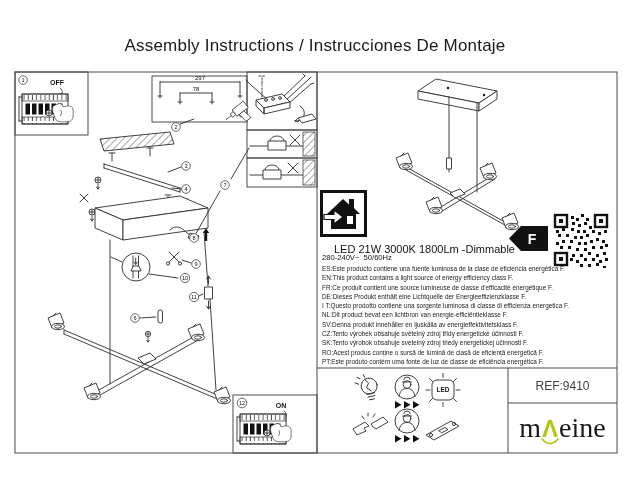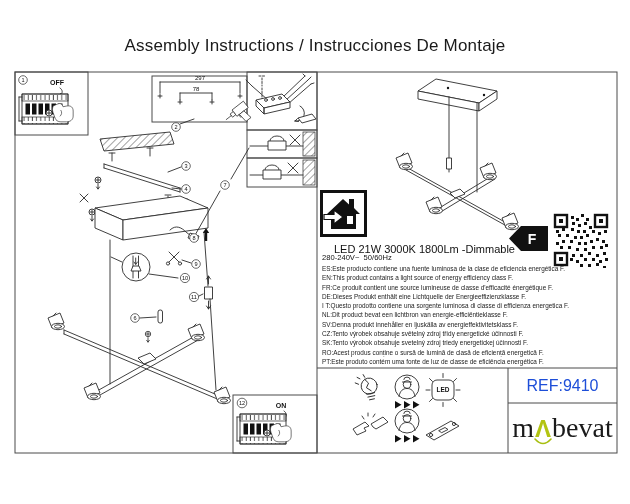--- a/index.html
+++ b/index.html
@@ -16,21 +16,21 @@
   .callout text{font-family:"Liberation Sans",sans-serif;font-size:5.6px;text-anchor:middle;fill:#111;}
   .dim{font-family:"Liberation Sans",sans-serif;font-size:6px;text-anchor:middle;fill:#111;}
   .lbl{font-family:"Liberation Sans",sans-serif;font-size:7px;font-weight:bold;fill:#111;text-anchor:middle;}
   .ledtxt{font-family:"Liberation Sans",sans-serif;font-size:6.5px;font-weight:bold;fill:#111;text-anchor:middle;}
   .ftxt{font-family:"Liberation Sans",sans-serif;font-size:14px;font-weight:bold;fill:#fff;text-anchor:middle;}
   .spec1{position:absolute;left:334px;top:243px;font-size:11px;color:#111;white-space:pre;}
   .spec2{position:absolute;left:322px;top:253px;font-size:7.6px;color:#111;white-space:pre;}
   .langs{position:absolute;left:322px;top:264px;width:292px;}
   .langs div{font-size:6.4px;line-height:9.3px;color:#222;white-space:nowrap;}
   .refbox{position:absolute;left:509px;top:369px;width:107px;height:33px;
-          display:flex;align-items:center;justify-content:center;font-size:16px;color:#1d4ed8;}
+          display:flex;align-items:center;justify-content:center;font-size:12px;color:#404040;}
   .brand{position:absolute;left:509px;top:404px;width:107px;height:48px;
          display:flex;align-items:center;justify-content:center;
          font-family:"Liberation Serif",serif;font-size:28px;color:#1a1a1a;}
   .brand .caretwrap{position:relative;display:inline-block;padding:0 1px;}
   .brand .caret{color:#b3c412;font-family:"Liberation Sans",sans-serif;font-weight:bold;font-size:24px;}
   .brand .smile{position:absolute;left:0;bottom:-2px;}
 </style>
 </head>
 <body>
 
@@ -417,16 +417,16 @@
     <div>PT:Este produto contém uma fonte de luz de classe de eficiência energética F.</div>
   </div>
 
   <div class="refbox">REF:9410</div>
 
   <div class="brand">
     <span>m</span>
       <span class="caretwrap"><span class="caret">Λ</span><svg class="smile" width="18" height="8" viewBox="0 0 18 8">
           <path d="M1,1 Q9,10 17,1" stroke="#a8bf10" stroke-width="1.6" fill="none" stroke-linecap="round"></path>
         </svg></span>
-      <span>bevat</span>
+      <span>eine</span>
   </div>
 
 </div>
 
 </body></html>

